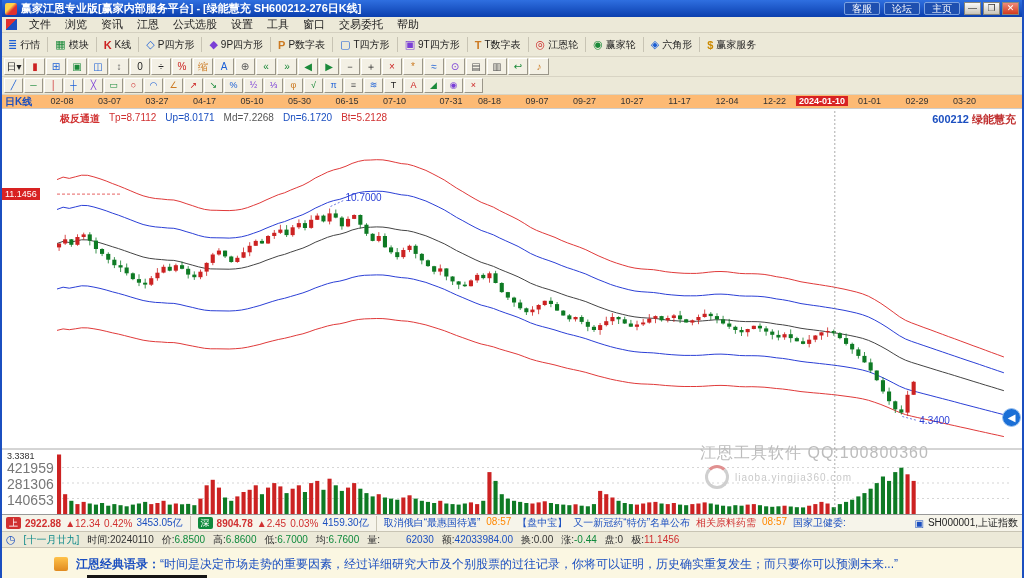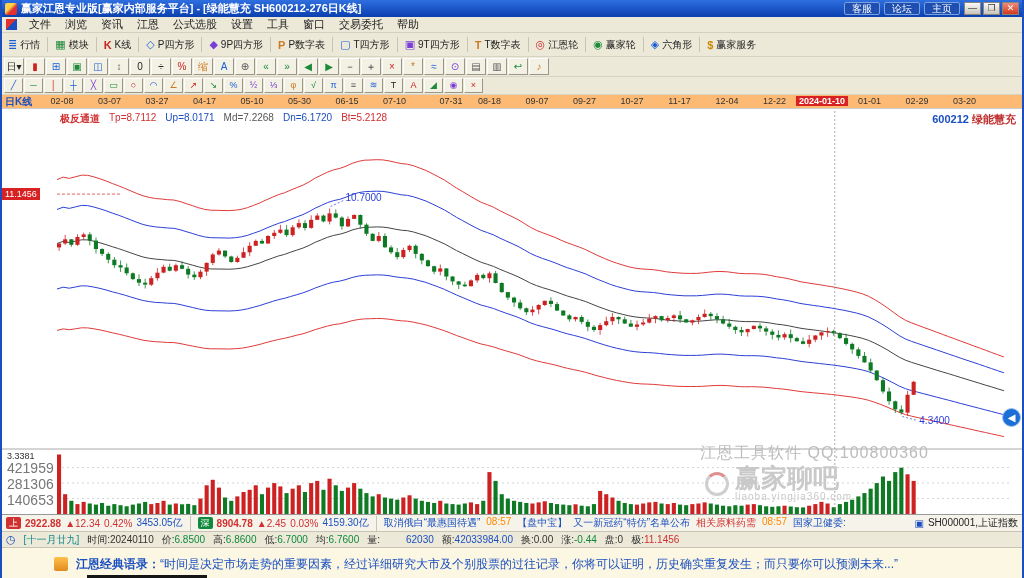--- a/index.html
+++ b/index.html
@@ -678,21 +678,20 @@
   </div>
   <div class="max-marker">11.1456</div>
   <div class="min-label">3.3381</div>
   <div class="vol-label" style="top:351px">421959</div>
   <div class="vol-label" style="top:367px">281306</div>
   <div class="vol-label" style="top:383px">140653</div>
   <div class="watermark1">江恩工具软件  QQ:100800360</div>
   <div class="watermark2">
     <span class="wm-logo"></span>
     <span>
-      <div class="wm-brand">赢家聊吧</div>
       <div class="wm-url">liaoba.yingjia360.com</div>
     </span>
   </div>
   <div class="nav-circle">◀</div>
 </div>
 
 <div class="status1">
   <span style="display: inline-flex; gap: 4px; align-items: center;">
       <span class="badge" style="background: rgb(208, 48, 48);">上</span>
       <span style="color: rgb(208, 48, 48); font-weight: bold;">2922.88</span>

